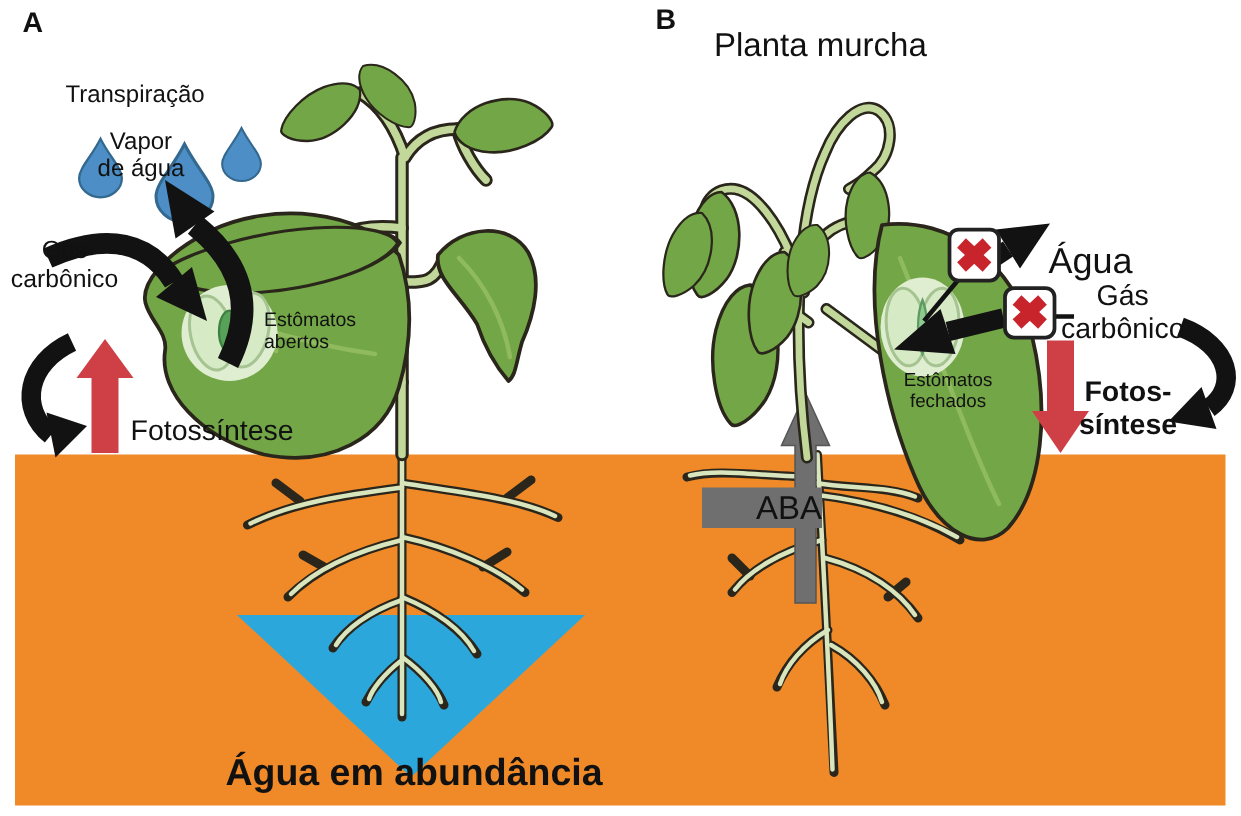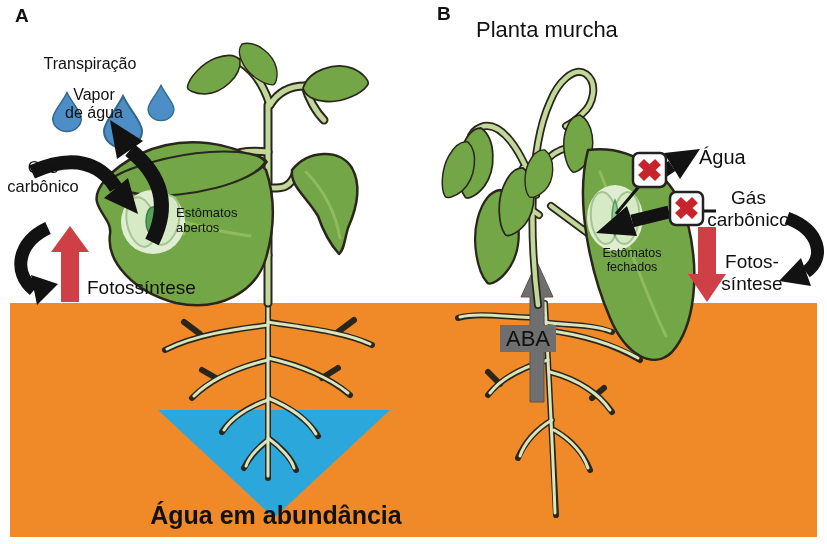--- a/index.html
+++ b/index.html
@@ -11,27 +11,27 @@
   
   .a-label{left:15px;top:5px;font-size:19px;font-weight:bold;}
   .transp{left:28px;top:55px;width:124px;font-size:16px;}
   .vapor{left:48px;top:86px;width:92px;font-size:16px;}
   .co2a{left:0px;top:158px;width:86px;font-size:16.5px;}
   .stoma-a{left:176px;top:206px;font-size:13px;}
   .fotoa{left:87px;top:277px;font-size:19px;}
   .capa{left:115px;top:501px;width:322px;font-size:25px;font-weight:bold;}
   .b-label{left:437px;top:3px;font-size:19px;font-weight:bold;}
   .titleb{left:476px;top:1px;font-size:22px;margin-top:16px;}
-  .aguab{left:699px;top:146px;font-size:20px;}
+  .aguab{left:699px;top:161px;font-size:24px;}
   .co2b{left:701px;top:187px;width:95px;font-size:19px;}
   .stoma-b{left:590px;top:246px;width:84px;font-size:12.5px;}
-  .fotob{left:711px;top:251px;width:82px;font-size:19px;}
+  .fotob{left:711px;top:251px;width:82px;font-size:19px;font-weight:bold;}
   .capb{left:428px;top:501px;width:244px;font-size:25px;}
-  .aba-box{left:468px;top:325px;width:56px;height:27px;background:var(--aba-gray);
-           display:flex;align-items:center;justify-content:center;font-size:22px;margin-left:32px;}
+  .aba-box{left:468px;top:325px;width:80px;height:27px;background:var(--aba-gray);
+           display:flex;align-items:center;justify-content:flex-end;font-size:22px;}
   
   .soil{fill:var(--soil-orange);}
   .pool{fill:var(--water-pool-blue);}
   .drop{fill:var(--water-drop-blue);stroke:#33688F;stroke-width:2;}
   .leaf{fill:var(--leaf-green);stroke:#2a261b;stroke-width:2.5;stroke-linejoin:round;}
   .leafhl{stroke:#98c167;fill:none;stroke-width:3;opacity:.75;stroke-linecap:round;}
   .stO{stroke:#2a261b;fill:none;stroke-linecap:round;}
   .stF{stroke:var(--stem-green);fill:none;stroke-linecap:round;}
   .rtO{stroke:#2a261b;fill:none;stroke-linecap:round;}
   .rtF{stroke:var(--root-green);fill:none;stroke-linecap:round;}

